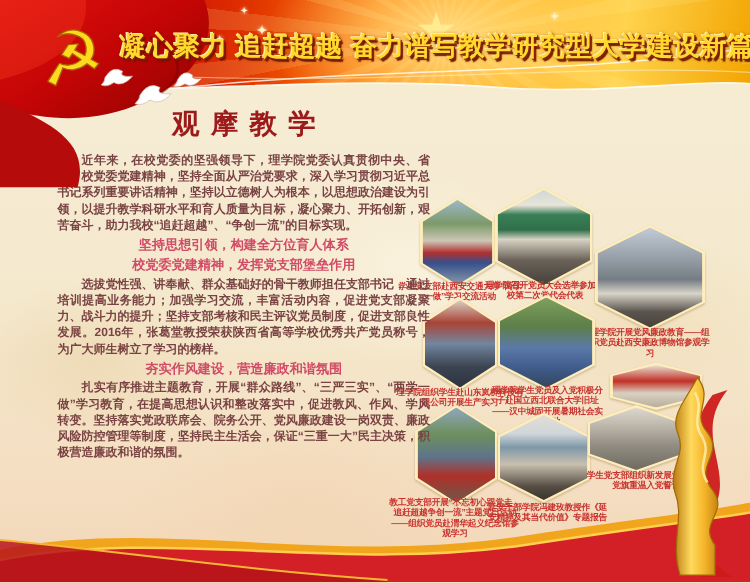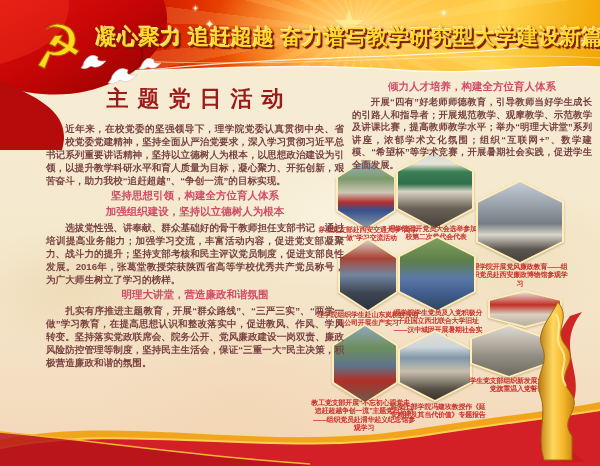--- a/index.html
+++ b/index.html
@@ -101,33 +101,29 @@
     <path d="M120 30 C150 44 150 66 118 80" stroke="rgba(120,0,0,.5)" stroke-width="2" fill="none"></path>
     <text x="30" y="66" font-size="58" fill="#ffd91e" stroke="#a86400" stroke-width="1" transform="rotate(-8 60 40)">☭</text>
     <g fill="#ffffff" stroke="#c9c2b4" stroke-width=".6">
       <path d="M84 62 q6 -10 14 -5 q-3 5 8 4 q-8 9 -15 5 q-5 4 -10 2 q3 -3 3 -6 z"></path>
       <path d="M112 76 q7 -11 16 -6 q-4 6 9 5 q-9 10 -17 5 q-6 5 -12 3 q4 -4 4 -7 z"></path>
       <path d="M142 64 q5 -9 12 -4 q-2 4 7 3 q-7 8 -13 4 q-4 3 -9 2 q3 -3 3 -5 z"></path>
     </g>
   </svg>
 
   <div class="left-col">
-    <h1 class="page-title">主题党日活动</h1>
+    <h1 class="page-title">观摩教学</h1>
     <p class="body-p">近年来，在校党委的坚强领导下，理学院党委认真贯彻中央、省委、校党委党建精神，坚持全面从严治党要求，深入学习贯彻习近平总书记系列重要讲话精神，坚持以立德树人为根本，以思想政治建设为引领，以提升教学科研水平和育人质量为目标，凝心聚力、开拓创新，艰苦奋斗，助力我校“追赶超越”、“争创一流”的目标实现。</p>
     <h2 class="sec-h">坚持思想引领，构建全方位育人体系</h2>
-    <h2 class="sec-h">加强组织建设，坚持以立德树人为根本</h2>
+    <h2 class="sec-h">校党委党建精神，发挥党支部堡垒作用</h2>
     <p class="body-p">选拔党性强、讲奉献、群众基础好的骨干教师担任支部书记，通过培训提高业务能力；加强学习交流，丰富活动内容，促进党支部凝聚力、战斗力的提升；坚持支部考核和民主评议党员制度，促进支部良性发展。2016年，张葛堂教授荣获陕西省高等学校优秀共产党员称号，为广大师生树立了学习的榜样。</p>
-    <h2 class="sec-h">明理大讲堂，营造廉政和谐氛围</h2>
+    <h2 class="sec-h">夯实作风建设，营造廉政和谐氛围</h2>
     <p class="body-p">扎实有序推进主题教育，开展“群众路线”、“三严三实”、“两学一做”学习教育，在提高思想认识和整改落实中，促进教风、作风、学风转变。坚持落实党政联席会、院务公开、党风廉政建设一岗双责、廉政风险防控管理等制度，坚持民主生活会，保证“三重一大”民主决策，积极营造廉政和谐的氛围。</p>
   </div>
 
-  <div class="right-col">
-    <h2 class="sec-h">倾力人才培养，构建全方位育人体系</h2>
-    <p class="body-p">开展“四有”好老师师德教育，引导教师当好学生成长的引路人和指导者；开展规范教学、观摩教学、示范教学及讲课比赛，提高教师教学水平；举办“明理大讲堂”系列讲座，浓郁学术文化氛围；组织“互联网+”、数学建模、“希望杯”等学术竞赛，开展暑期社会实践，促进学生全面发展。</p>
-  </div>
 
   <div class="hex" style="left:336px;top:158px;width:60px;height:72px;">
     <div class="hb"></div>
       <div class="hi sc-rally"></div>
   </div>
   <div class="cap" style="left:318px;top:226px;width:100px;">学生党支部赴西安交通大学“两学一做”学习交流活动</div>
 
   <div class="hex" style="left:396px;top:150px;width:78px;height:80px;">
     <div class="hb"></div>
       <div class="hi sc-meeting"></div>

